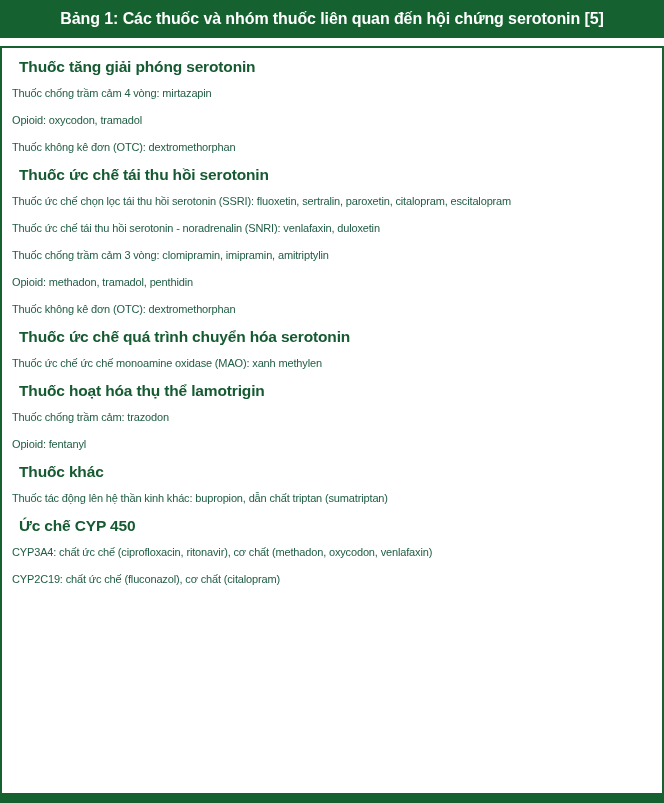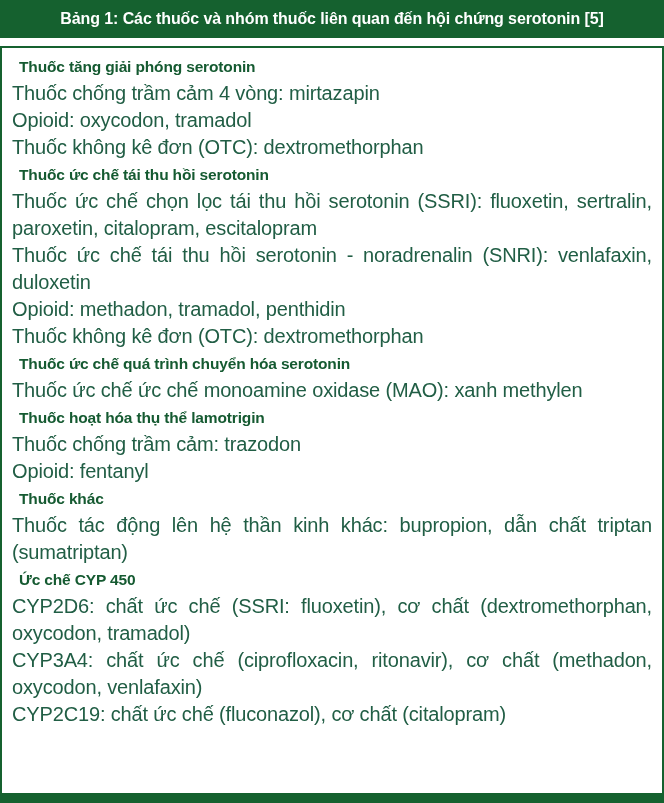--- a/index.html
+++ b/index.html
@@ -48,21 +48,21 @@
     color: #155a31;
     font-size: 15.5px;
     font-weight: 700;
     line-height: 27px;
     letter-spacing: -0.15px;
     text-align: left;
     margin-left: 7px;
   }
   .drug-item {
     color: #215e45;
-    font-size: 20px;
+    font-size: 11px;
     font-weight: 400;
     line-height: 27px;
     letter-spacing: -0.15px;
     text-align: justify;
   }
   .bottom-bar {
     height: 8px;
     width: 664px;
     background: #15612f;
   }
@@ -90,20 +90,21 @@
   <div class="drug-item">Thuốc không kê đơn (OTC): dextromethorphan</div>
 </div>
 
   <div class="section">
     <div class="section-heading">Thuốc ức chế tái thu hồi serotonin</div>
 
   <div class="drug-item">Thuốc ức chế chọn lọc tái thu hồi serotonin (SSRI): fluoxetin, sertralin, paroxetin, citalopram, escitalopram</div>
 
   <div class="drug-item">Thuốc ức chế tái thu hồi serotonin - noradrenalin (SNRI): venlafaxin, duloxetin</div>
 
+  <div class="drug-item">Thuốc chống trầm cảm 3 vòng: clomipramin, imipramin, amitriptylin</div>
 
   <div class="drug-item">Opioid: methadon, tramadol, penthidin</div>
 
   <div class="drug-item">Thuốc không kê đơn (OTC): dextromethorphan</div>
 </div>
 
   <div class="section">
     <div class="section-heading">Thuốc ức chế quá trình chuyển hóa serotonin</div>
 
   <div class="drug-item">Thuốc ức chế ức chế monoamine oxidase (MAO): xanh methylen</div>
@@ -122,21 +123,20 @@
     <div class="section-heading">Thuốc khác</div>
 
 
 
   <div class="drug-item">Thuốc tác động lên hệ thần kinh khác: bupropion, dẫn chất triptan (sumatriptan)</div>
 </div>
 
   <div class="section">
     <div class="section-heading">Ức chế CYP 450</div>
 
-  <div class="drug-item">CYP2D6: chất ức chế (SSRI: fluoxetin), cơ chất (dextromethorphan, oxycodon, tramadol)</div>
 
   <div class="drug-item">CYP3A4: chất ức chế (ciprofloxacin, ritonavir), cơ chất (methadon, oxycodon, venlafaxin)</div>
 
   <div class="drug-item">CYP2C19: chất ức chế (fluconazol), cơ chất (citalopram)</div>
 </div>
 </div>
 
   <div class="bottom-bar"></div>
 
 </div>

